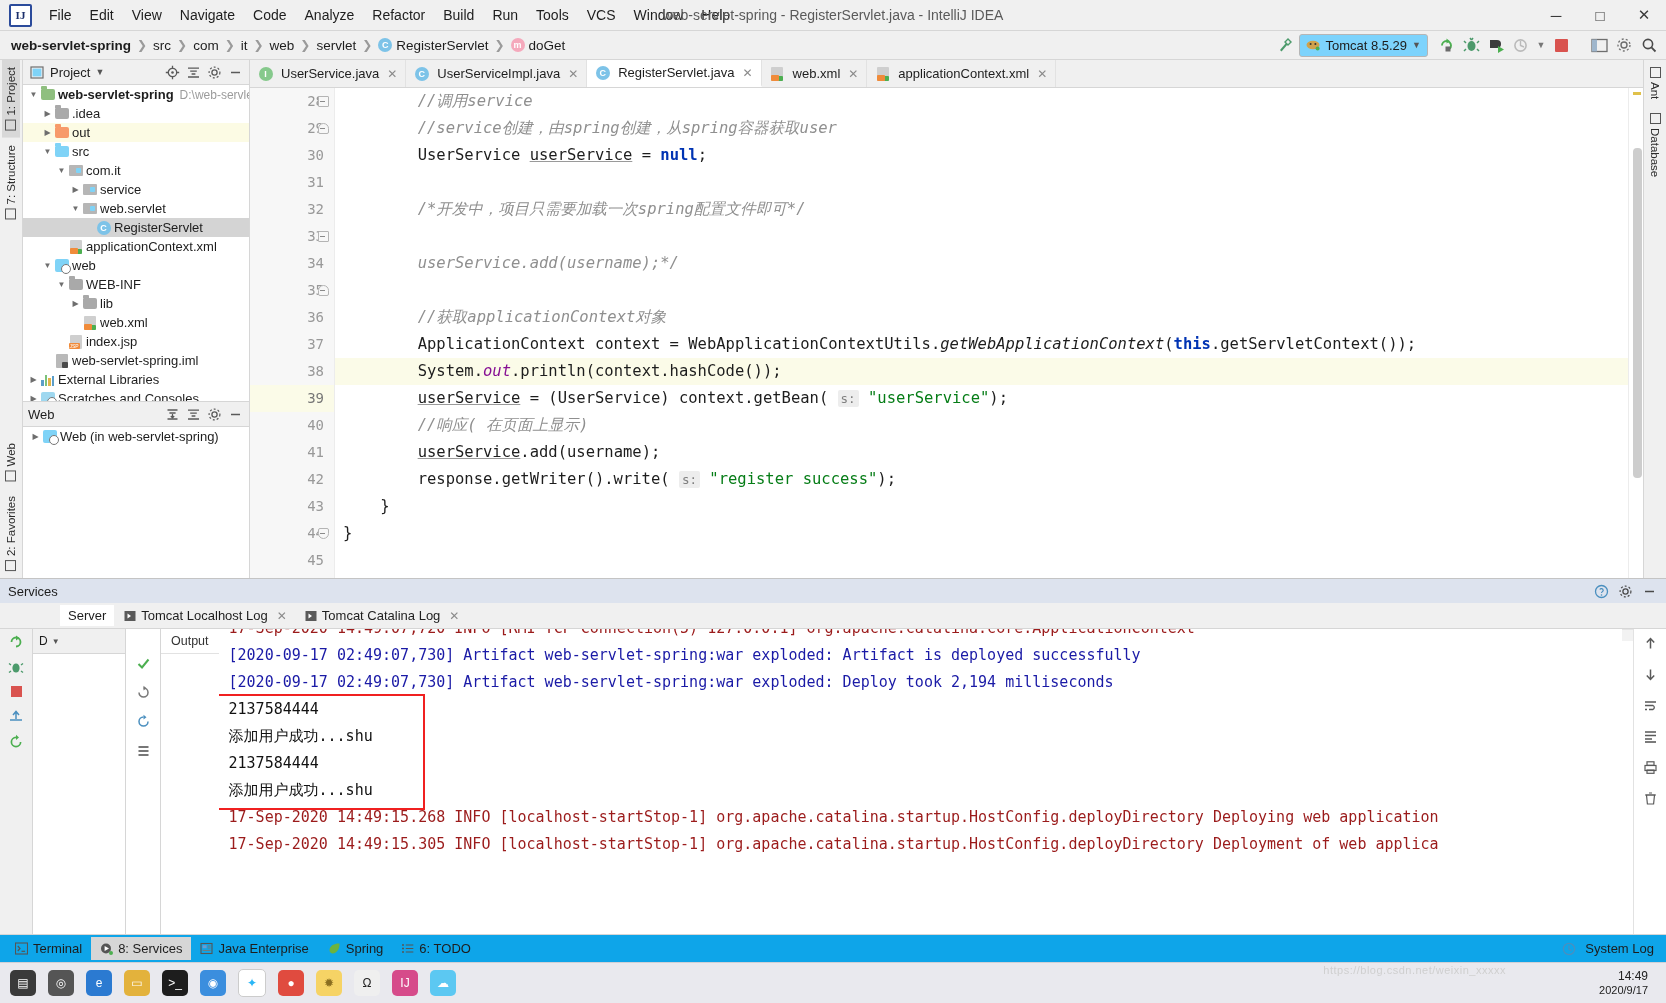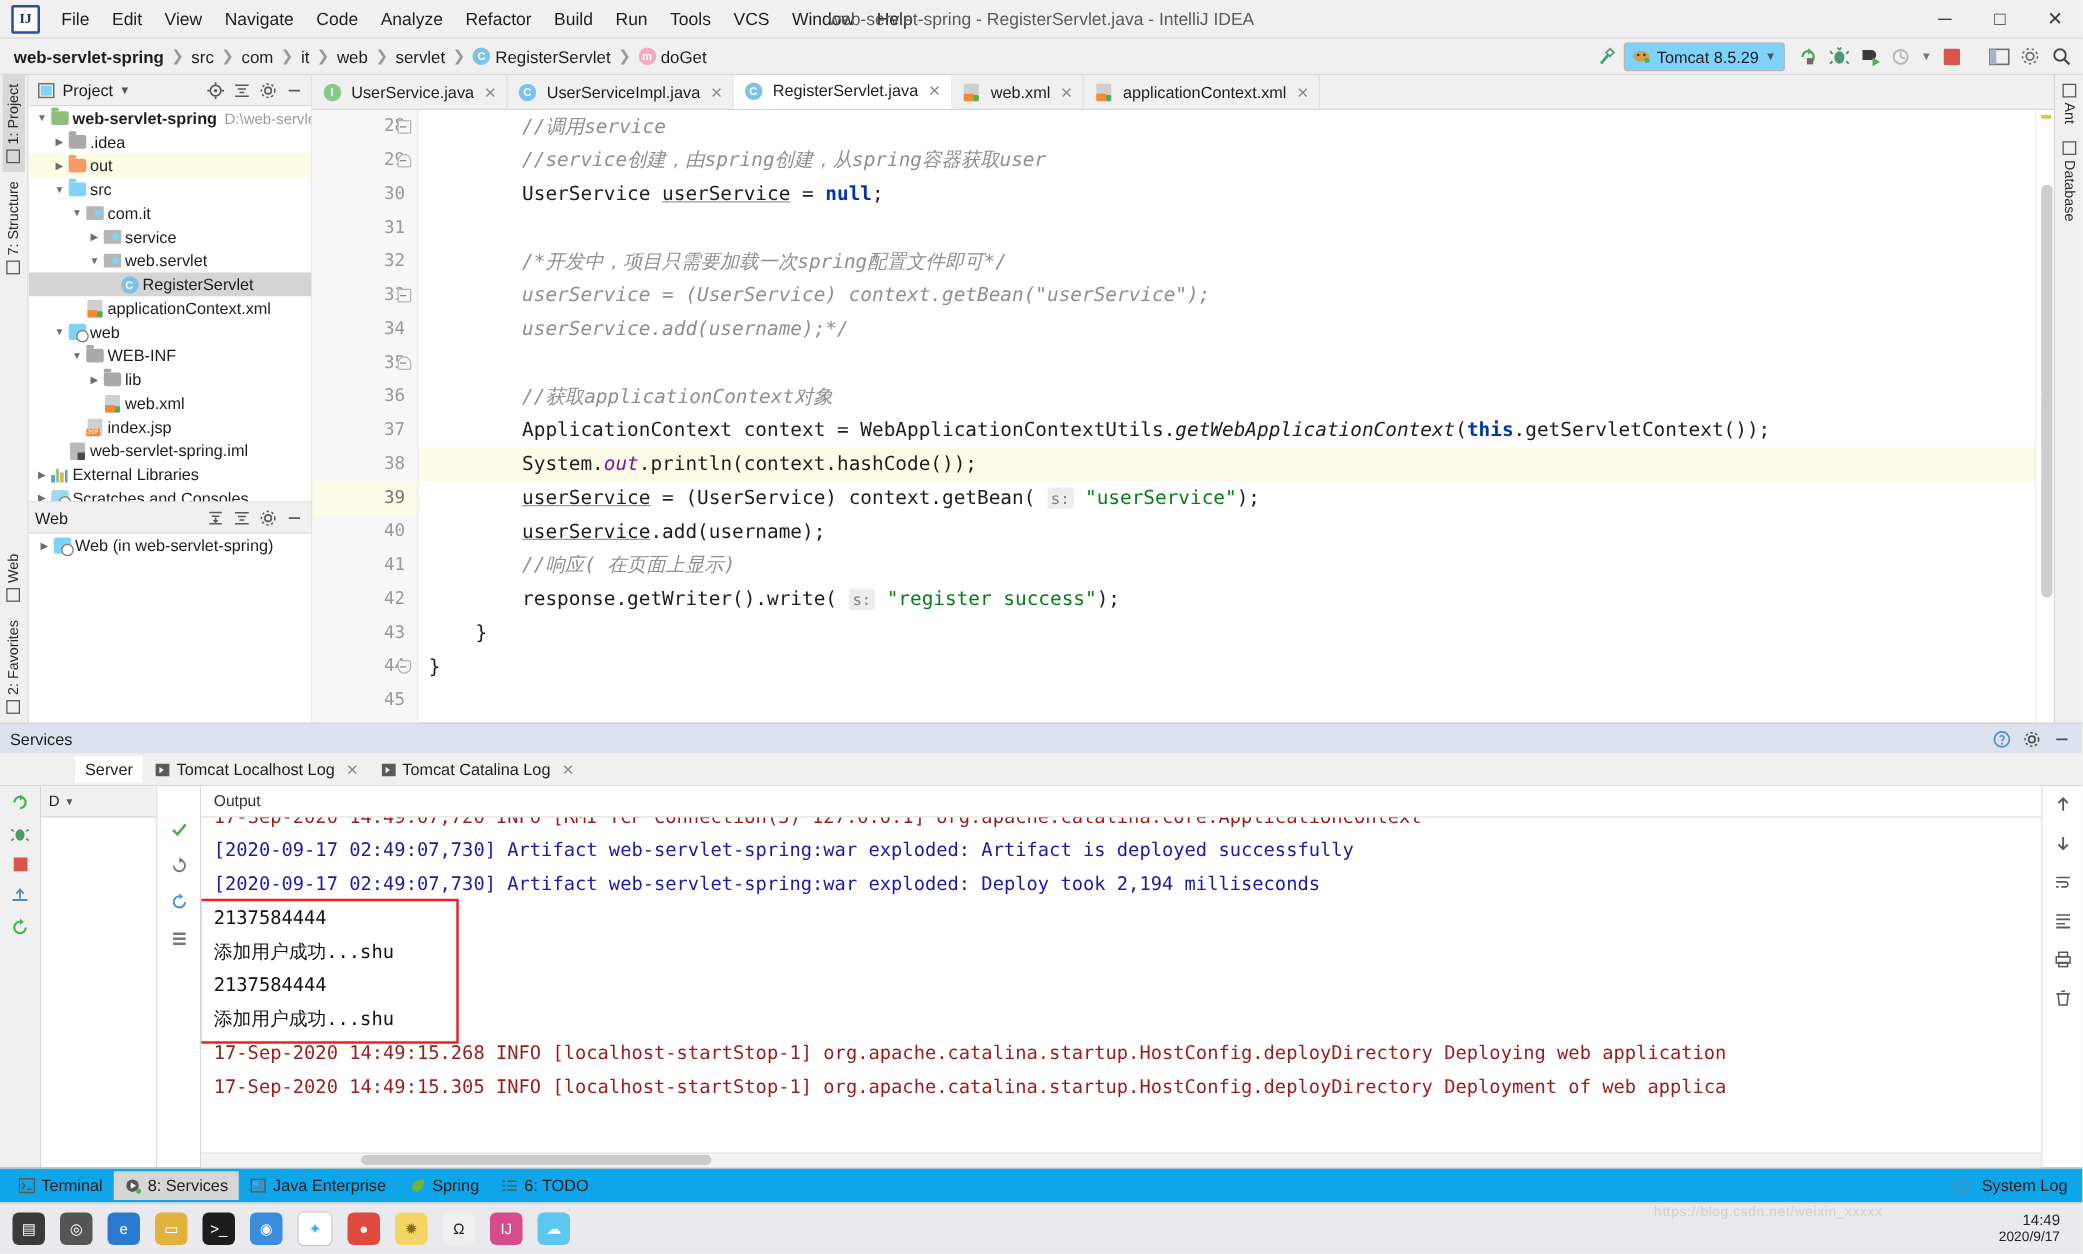--- a/index.html
+++ b/index.html
@@ -138,21 +138,21 @@
   .svc-tab{display:flex;align-items:center;gap:5px;font-size:13px;color:#1d1d1d;padding:3px 8px;cursor:default;}
   .svc-tab.sel{background:#fff;}
   .svc-body{flex:1;display:flex;min-height:0;}
   .svc-rail{width:32px;flex:0 0 32px;background:#f0f0f0;border-right:1px solid #d6d6d6;
     display:flex;flex-direction:column;align-items:center;padding-top:4px;gap:8px;}
   .svc-tree{width:92px;flex:0 0 92px;border-right:1px solid #d6d6d6;background:#fff;}
   .svc-tree-head{height:24px;background:#f0f0f0;border-bottom:1px solid #d6d6d6;display:flex;align-items:center;
     gap:4px;padding:0 6px;font-size:12px;}
   .svc-rail2{width:34px;flex:0 0 34px;border-right:1px solid #d6d6d6;background:#fff;
     display:flex;flex-direction:column;align-items:center;padding-top:26px;gap:12px;}
-  .console{flex:1;display:flex;flex-direction:column;min-width:0;background:#fff;}
+  .console{flex:1;display:flex;flex-direction:row;min-width:0;background:#fff;}
   .console-head{height:24px;background:#fff;border-bottom:1px solid #e2e2e2;display:flex;align-items:center;
     padding:0 10px;font-size:12.5px;color:#333;flex:0 0 24px;}
   .console-out{flex:1;position:relative;overflow:hidden;font-family:"DejaVu Sans Mono",monospace;
     font-size:15px;padding-left:10px;}
   .oline{height:27px;line-height:27px;white-space:pre;}
   .o-red{color:#9b1b1b;}
   .o-blue{color:#1a1aa6;}
   .o-black{color:#111;}
   .redbox{position:absolute;border:2px solid #f02020;background:transparent;pointer-events:none;}
   .console-right{width:32px;flex:0 0 32px;border-left:1px solid #e2e2e2;background:#fff;
@@ -631,29 +631,29 @@
               </div>
               <div class="fold"></div>
             </div>
         </div>
         <div class="code" id="codearea">
             <div class="cline"><span class="">        </span><span class="cmt">//调用service</span></div>
             <div class="cline"><span class="">        </span><span class="cmt">//service创建，由spring创建，从spring容器获取user</span></div>
             <div class="cline"><span class="">        </span><span class="">UserService </span><span class="und">userService</span><span class=""> = </span><span class="kw">null</span><span class="">;</span></div>
             <div class="cline"></div>
             <div class="cline"><span class="">        </span><span class="cmt">/*开发中，项目只需要加载一次spring配置文件即可*/</span></div>
-            <div class="cline"><span class="">        </span><span class="cmt">userService = (UserService) context.getBean("userService");</span></div>
+            <div class="cline"><span class="">        </span></div>
             <div class="cline"><span class="">        </span><span class="cmt">userService.add(username);*/</span></div>
             <div class="cline"></div>
             <div class="cline"><span class="">        </span><span class="cmt">//获取applicationContext对象</span></div>
             <div class="cline"><span class="">        </span><span class="">ApplicationContext context = WebApplicationContextUtils.</span><span class="mth">getWebApplicationContext</span><span class="">(</span><span class="kw">this</span><span class="">.getServletContext());</span></div>
             <div class="cline cur"><span class="">        </span><span class="">System.</span><span class="fld">out</span><span class="">.println(context.hashCode());</span></div>
             <div class="cline"><span class="">        </span><span class="und">userService</span><span class=""> = (UserService) context.getBean( </span><span class="hint">s:</span><span class=""> </span><span class="str">"userService"</span><span class="">);</span></div>
+            <div class="cline"><span class="">        </span><span class="cmt">//响应( 在页面上显示)</span></div>
             <div class="cline"><span class="">        </span><span class="und">userService</span><span class="">.add(username);</span></div>
-            <div class="cline"><span class="">        </span><span class="cmt">//响应( 在页面上显示)</span></div>
             <div class="cline"><span class="">        </span><span class="">response.getWriter().write( </span><span class="hint">s:</span><span class=""> </span><span class="str">"register success"</span><span class="">);</span></div>
             <div class="cline"><span class="">    }</span></div>
             <div class="cline"><span class="">}</span></div>
           </div>
         <div class="markerbar">
           <div class="mk" style="top:4px;background:#e0c14a;"></div>
           <div class="mk" style="top:230px;background:#e0c14a;"></div>
           <div class="scrollthumb" style="top:60px;height:330px;"></div>
         </div>
       </div>

